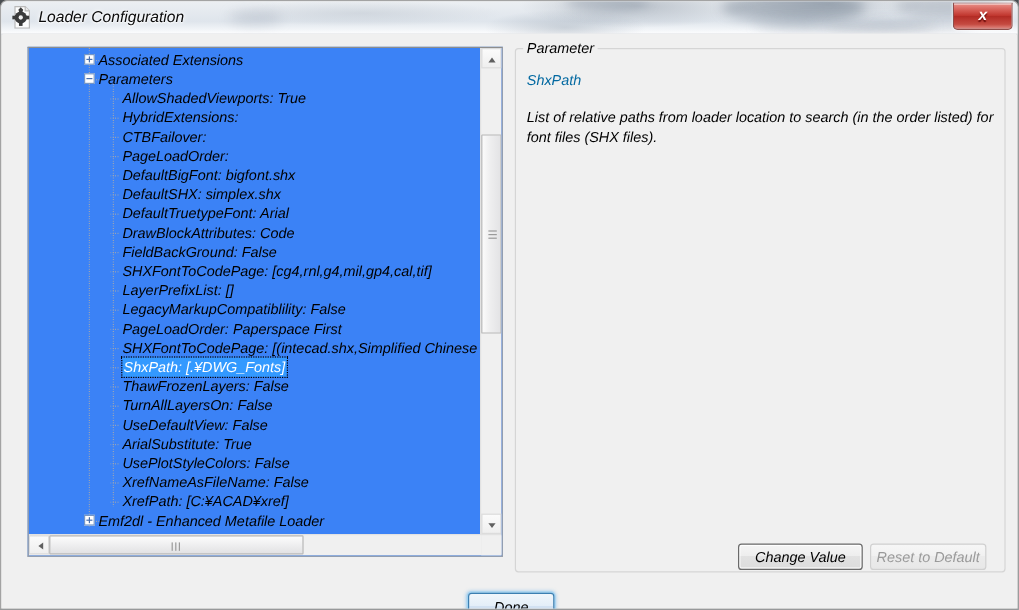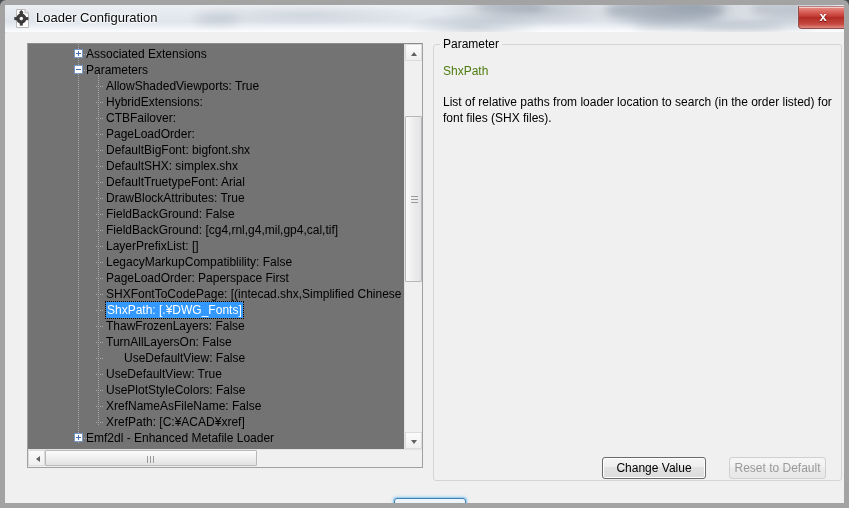--- a/index.html
+++ b/index.html
@@ -6,24 +6,25 @@
   body{
     width:849px;height:508px;overflow:hidden;
     font-family:"Liberation Sans","DejaVu Sans",sans-serif;
     font-size:12px;color:#000;
     background:#4a4e52;
   }
   
   #window{
     position:absolute;left:0;top:0;width:849px;height:508px;
     box-sizing:border-box;
-    border:5px solid #a3a3a3;
+    border:1px solid #a3a3a3;
     border-radius:6px 6px 0 0;
     background:#f0f0f0;
     overflow:hidden;
+    font-style:italic;
   }
   
   #titlebar{
     position:absolute;left:0;top:0;width:847px;height:27px;
     background:
       radial-gradient(ellipse 140px 26px at 530px 4px, rgba(150,160,172,.55), rgba(150,160,172,0) 70%),
       radial-gradient(ellipse 110px 22px at 690px 2px, rgba(140,152,166,.45), rgba(140,152,166,0) 72%),
       radial-gradient(ellipse 90px 20px at 470px 22px, rgba(120,135,152,.30), rgba(120,135,152,0) 75%),
       radial-gradient(ellipse 150px 14px at 300px 10px, rgba(160,170,182,.28), rgba(160,170,182,0) 78%),
       linear-gradient(to bottom,#eceff3 0%,#e3e8ee 42%,#dfe5ec 62%,#f2f5f8 88%,#fdfdfe 100%);
@@ -58,21 +59,21 @@
   }
   
   #client{
     position:absolute;left:1px;top:27px;width:845px;height:479px;
     background:#f0f0f0;
   }
   
   #tree-panel{
     position:absolute;left:21px;top:11px;width:396px;height:425px;
     box-sizing:border-box;
-    background:#737373;
+    background:#3b82f6;
     border:1px solid #a0a0a0;
     border-top-color:#8d8d8d;
     overflow:hidden;
   }
   #tree-inner{
     position:absolute;left:0;top:0;width:376px;height:405px;
     overflow:hidden;
   }
   .trow{
     position:absolute;left:0;height:16px;line-height:16px;
@@ -125,37 +126,37 @@
   #param-group{
     position:absolute;left:427px;top:12px;width:409px;height:437px;
     box-sizing:border-box;
     border:1px solid #d5d5d5;border-radius:3px;
     background:transparent;
   }
   #param-legend{
     position:absolute;left:434px;top:5px;background:#f0f0f0;padding:0 3px;
     font-size:12px;color:#000;
   }
-  #param-name{position:absolute;left:437px;top:32px;font-size:12px;color:#4d7c0f;}
+  #param-name{position:absolute;left:437px;top:32px;font-size:12px;color:#0369a1;}
   #param-desc{
     position:absolute;left:437px;top:62px;width:390px;
     font-size:12px;line-height:16px;color:#000;
   }
   
   .btn{
     position:absolute;box-sizing:border-box;
     border:1px solid #9f9f9f;border-radius:3px;
     background:linear-gradient(to bottom,#f5f5f5 0%,#eeeeee 45%,#e2e2e2 47%,#dcdcdc 100%);
     font-size:12px;color:#000;text-align:center;cursor:default;
     font-family:"Liberation Sans",sans-serif;
   }
   .btn.disabled{color:#9a9a9a;border-color:#d0d0d0;
     background:linear-gradient(to bottom,#f6f6f6,#f1f1f1 47%,#ebebeb 48%,#e8e8e8);}
   .btn.focused{border-color:#6a6a6a;box-shadow:inset 0 0 0 1px #fff;}
-  #btn-change{left:596px;top:425px;width:104px;height:22px;line-height:20px;}
+  #btn-change{left:613px;top:425px;width:104px;height:22px;line-height:20px;}
   #btn-reset{left:723px;top:425px;width:97px;height:22px;line-height:20px;}
   #btn-done{
     left:388px;top:466px;width:72px;height:24px;line-height:22px;
     border:1px solid #3c7fb1;border-radius:3px;
     background:linear-gradient(to bottom,#f0f6fb 0%,#e4eef8 44%,#d2e1f2 46%,#cfe0f2 100%);
     box-shadow:0 0 0 1px #9fd2f2, 0 0 3px 1px rgba(90,170,230,.55);
   }
 </style>
 </head>
 <body>
@@ -232,29 +233,29 @@
           <div class="trow" style="top: 114px; width: 376px;">
             <div class="hline" style="left: 68px; top: 8px; width: 8px;"></div>
             <span class="lbl" style="left: 78px;">DefaultSHX: simplex.shx</span>
           </div>
           <div class="trow" style="top: 130px; width: 376px;">
             <div class="hline" style="left: 68px; top: 8px; width: 8px;"></div>
             <span class="lbl" style="left: 78px;">DefaultTruetypeFont: Arial</span>
           </div>
           <div class="trow" style="top: 146px; width: 376px;">
             <div class="hline" style="left: 68px; top: 8px; width: 8px;"></div>
-            <span class="lbl" style="left: 78px;">DrawBlockAttributes: True</span>
+            <span class="lbl" style="left: 78px;">DrawBlockAttributes: Code</span>
           </div>
           <div class="trow" style="top: 162px; width: 372px;">
             <div class="hline" style="left: 68px; top: 8px; width: 8px;"></div>
             <span class="lbl" style="left: 78px;">FieldBackGround: False</span>
           </div>
           <div class="trow" style="top: 178px; width: 376px;">
             <div class="hline" style="left: 68px; top: 8px; width: 8px;"></div>
-            <span class="lbl" style="left: 78px;">FieldBackGround: [cg4,rnl,g4,mil,gp4,cal,tif]</span>
+            <span class="lbl" style="left: 78px;">SHXFontToCodePage: [cg4,rnl,g4,mil,gp4,cal,tif]</span>
           </div>
           <div class="trow" style="top: 194px; width: 376px;">
             <div class="hline" style="left: 68px; top: 8px; width: 8px;"></div>
             <span class="lbl" style="left: 78px;">LayerPrefixList: []</span>
           </div>
           <div class="trow" style="top: 210px; width: 376px;">
             <div class="hline" style="left: 68px; top: 8px; width: 8px;"></div>
             <span class="lbl" style="left: 78px;">LegacyMarkupCompatiblility: False</span>
           </div>
           <div class="trow" style="top: 226px; width: 376px;">
@@ -272,25 +273,25 @@
           <div class="trow" style="top: 274px; width: 376px;">
             <div class="hline" style="left: 68px; top: 8px; width: 8px;"></div>
             <span class="lbl" style="left: 78px;">ThawFrozenLayers: False</span>
           </div>
           <div class="trow" style="top: 290px; width: 408px;">
             <div class="hline" style="left: 68px; top: 8px; width: 8px;"></div>
             <span class="lbl" style="left: 78px;">TurnAllLayersOn: False</span>
           </div>
           <div class="trow" style="top: 306px; width: 376px;">
             <div class="hline" style="left: 68px; top: 8px; width: 8px;"></div>
-            <span class="lbl" style="left: 96px;">UseDefaultView: False</span>
+            <span class="lbl" style="left: 78px;">UseDefaultView: False</span>
           </div>
           <div class="trow" style="top: 322px; width: 376px;">
             <div class="hline" style="left: 68px; top: 8px; width: 8px;"></div>
-            <span class="lbl" style="left: 78px;">UseDefaultView: True</span>
+            <span class="lbl" style="left: 78px;">ArialSubstitute: True</span>
           </div>
           <div class="trow" style="top: 338px; width: 376px;">
             <div class="hline" style="left: 68px; top: 8px; width: 8px;"></div>
             <span class="lbl" style="left: 78px;">UsePlotStyleColors: False</span>
           </div>
           <div class="trow" style="top: 354px; width: 376px;">
             <div class="hline" style="left: 68px; top: 8px; width: 8px;"></div>
             <span class="lbl" style="left: 78px;">XrefNameAsFileName: False</span>
           </div>
           <div class="trow" style="top: 370px; width: 376px;">

